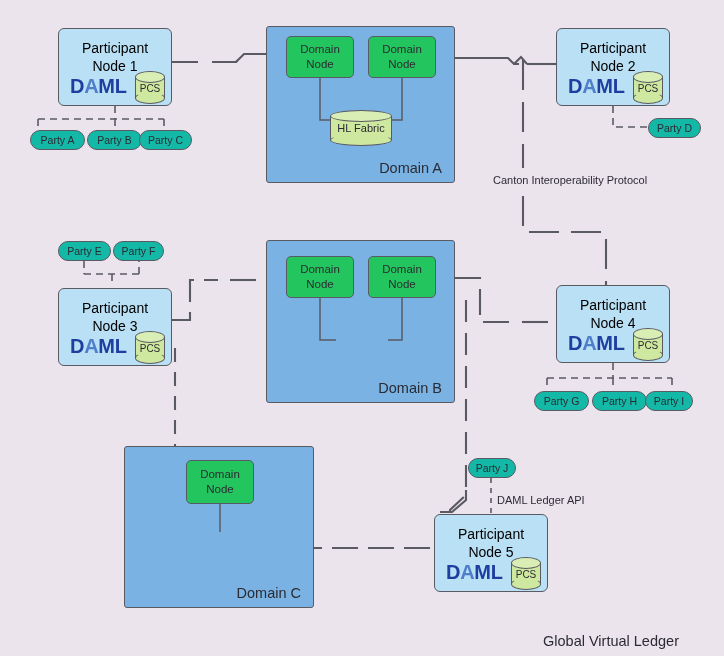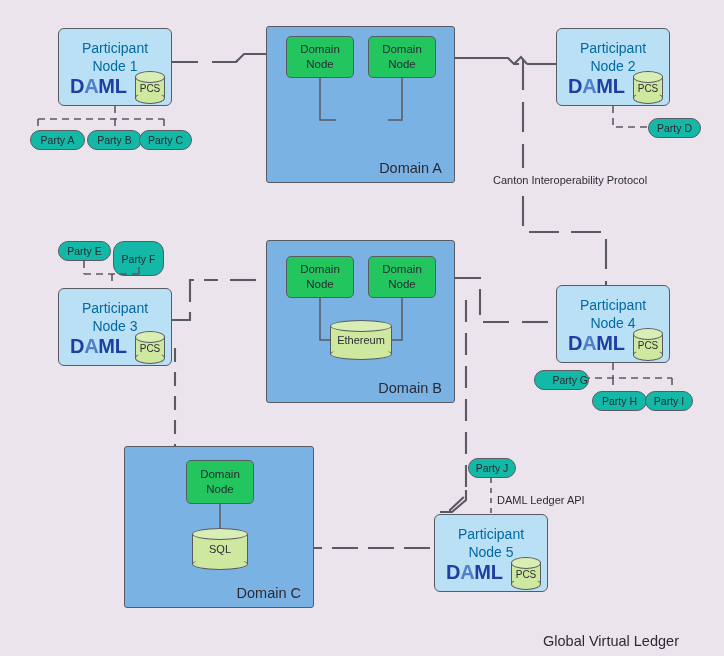--- a/index.html
+++ b/index.html
@@ -45,21 +45,21 @@
   
   .pnode{
     position:absolute;
     background:#b9e0f5;
     border:1.8px solid #5a5a63;
     border-radius:6px;
     box-sizing:border-box;
   }
   .pnode-title{
     position:absolute;left:0;right:0;top:10px;
-    text-align:center;font-size:14px;color:#0369a1;line-height:1.3;
+    text-align:center;font-size:14px;color:#000000;line-height:1.3;
   }
   .daml{
     position:absolute;left:11px;bottom:7px;
     font-size:20px;font-weight:bold;color:#1f3fa0;
     letter-spacing:-0.3px;
     font-family:"Liberation Sans", sans-serif;
   }
   .daml .a{color:#4f7ecb;}
 
   
@@ -194,20 +194,26 @@
   <div class="dnode" style="left:368px;top:36px;width:68px;height:42px;">
     <div>
       <span>Domain</span><br><span>Node</span>
     </div>
   </div>
   <svg style="position:absolute;left:300px;top:78px;width:130px;height:50px;">
     <g fill="none" stroke="#5a5a63" stroke-width="1.5">
       <path d="M20,0 L20,42 L36,42 M102,0 L102,42 L88,42"></path>
     </g>
   </svg>
+  <div class="cyl" style="left:330px;top:110px;width:62px;height:36px;">
+    <div class="body"></div>
+      <div class="bot"></div>
+      <div class="top"></div>
+    <div class="lbl">HL Fabric</div>
+  </div>
 
   <div class="pnode" style="left:556px;top:28px;width:114px;height:78px;">
     <div class="pnode-title">
       <span>Participant</span><br>
       <span>Node 2</span>
     </div>
     <div class="daml">
       <span>D</span><span class="a">A</span><span>ML</span>
     </div>
     <div class="cyl pcs" style="left:76px;top:42px;width:30px;height:33px;">
@@ -224,21 +230,21 @@
   </svg>
   <div class="party" style="left:648px;top:118px;width:53px;height:20px;">
     <span>Party D</span>
   </div>
 
   <div class="freetext" style="left:493px;top:174px;">Canton Interoperability Protocol</div>
 
   <div class="party" style="left:58px;top:241px;width:53px;height:20px;">
     <span>Party E</span>
   </div>
-  <div class="party" style="left:113px;top:241px;width:51px;height:35px;">
+  <div class="party" style="left:113px;top:241px;width:51px;height:20px;">
     <span>Party F</span>
   </div>
   <svg style="position:absolute;left:58px;top:261px;width:120px;height:30px;">
     <g fill="none" stroke="#5a5a63" stroke-width="1.6" stroke-dasharray="7 5">
       <path d="M26,0 L26,13 M26,13 L81,13 M81,13 L81,0 M54,13 L54,24"></path>
     </g>
   </svg>
 
   <div class="pnode" style="left:58px;top:288px;width:114px;height:78px;">
     <div class="pnode-title">
@@ -267,26 +273,20 @@
   <div class="dnode" style="left:368px;top:256px;width:68px;height:42px;">
     <div>
       <span>Domain</span><br><span>Node</span>
     </div>
   </div>
   <svg style="position:absolute;left:300px;top:298px;width:130px;height:50px;">
     <g fill="none" stroke="#5a5a63" stroke-width="1.5">
       <path d="M20,0 L20,42 L36,42 M102,0 L102,42 L88,42"></path>
     </g>
   </svg>
-  <div class="cyl" style="left:330px;top:320px;width:62px;height:40px;">
-    <div class="body"></div>
-      <div class="bot"></div>
-      <div class="top"></div>
-    <div class="lbl">Ethereum</div>
-  </div>
 
   <div class="pnode" style="left:556px;top:285px;width:114px;height:78px;">
     <div class="pnode-title">
       <span>Participant</span><br>
       <span>Node 4</span>
     </div>
     <div class="daml">
       <span>D</span><span class="a">A</span><span>ML</span>
     </div>
     <div class="cyl pcs" style="left:76px;top:42px;width:30px;height:33px;">
@@ -294,21 +294,21 @@
         <div class="bot"></div>
         <div class="top"></div>
       <div class="lbl">PCS</div>
     </div>
   </div>
   <svg style="position:absolute;left:520px;top:363px;width:190px;height:28px;">
     <g fill="none" stroke="#5a5a63" stroke-width="1.6" stroke-dasharray="7 5">
       <path d="M93,0 L93,15 M27,15 L152,15 M27,15 L27,26 M93,15 L93,26 M152,15 L152,26"></path>
     </g>
   </svg>
-  <div class="party" style="left:534px;top:370px;width:55px;height:20px;justify-content:flex-end;">
+  <div class="party" style="left:534px;top:391px;width:55px;height:20px;">
     <span>Party G</span>
   </div>
   <div class="party" style="left:592px;top:391px;width:55px;height:20px;">
     <span>Party H</span>
   </div>
   <div class="party" style="left:645px;top:391px;width:48px;height:20px;">
     <span>Party I</span>
   </div>
 
   <div class="domain" style="left:124px;top:446px;width:190px;height:162px;">
@@ -317,26 +317,20 @@
   <div class="dnode" style="left:186px;top:460px;width:68px;height:44px;">
     <div>
       <span>Domain</span><br><span>Node</span>
     </div>
   </div>
   <svg style="position:absolute;left:200px;top:504px;width:40px;height:30px;">
     <g fill="none" stroke="#5a5a63" stroke-width="1.5">
         <path d="M20,0 L20,28"></path>
       </g>
   </svg>
-  <div class="cyl" style="left:192px;top:528px;width:56px;height:42px;">
-    <div class="body"></div>
-      <div class="bot"></div>
-      <div class="top"></div>
-    <div class="lbl">SQL</div>
-  </div>
 
   <div class="party" style="left:468px;top:458px;width:48px;height:20px;">
     <span>Party J</span>
   </div>
   <svg style="position:absolute;left:480px;top:478px;width:30px;height:60px;">
     <g fill="none" stroke="#5a5a63" stroke-width="1.6" stroke-dasharray="5 5">
       <path d="M11,0 L11,55"></path>
     </g>
   </svg>
   <div class="freetext" style="left:497px;top:494px;">DAML Ledger API</div>

